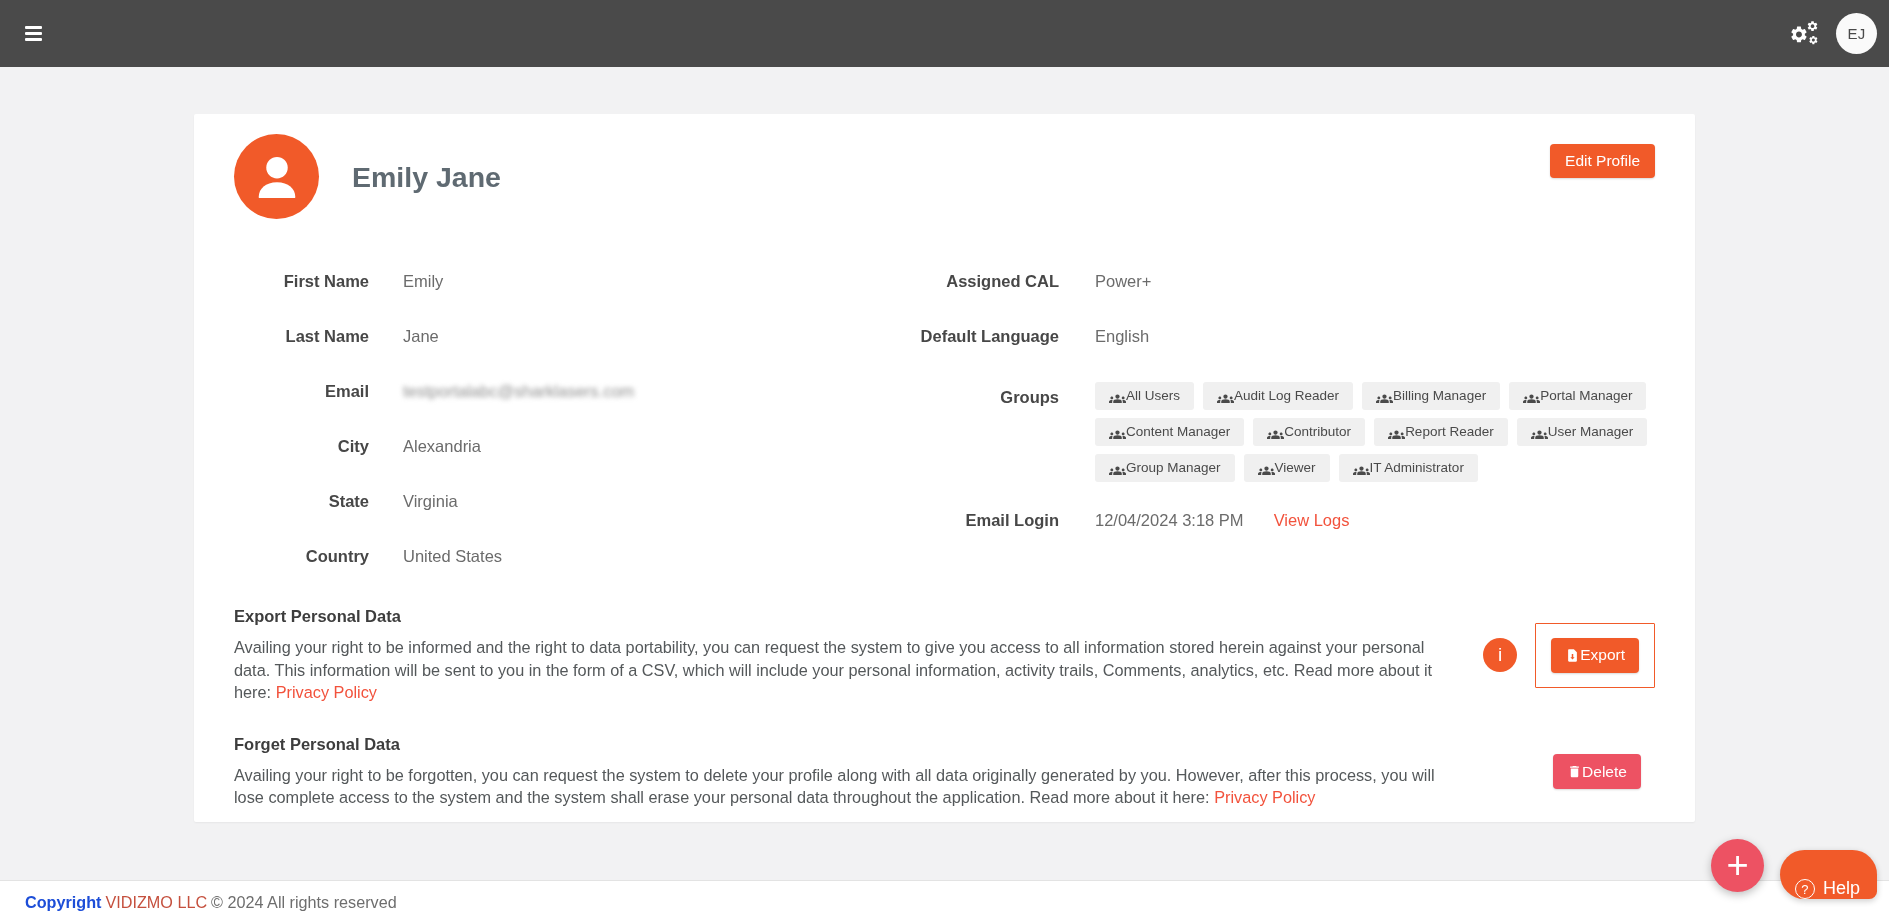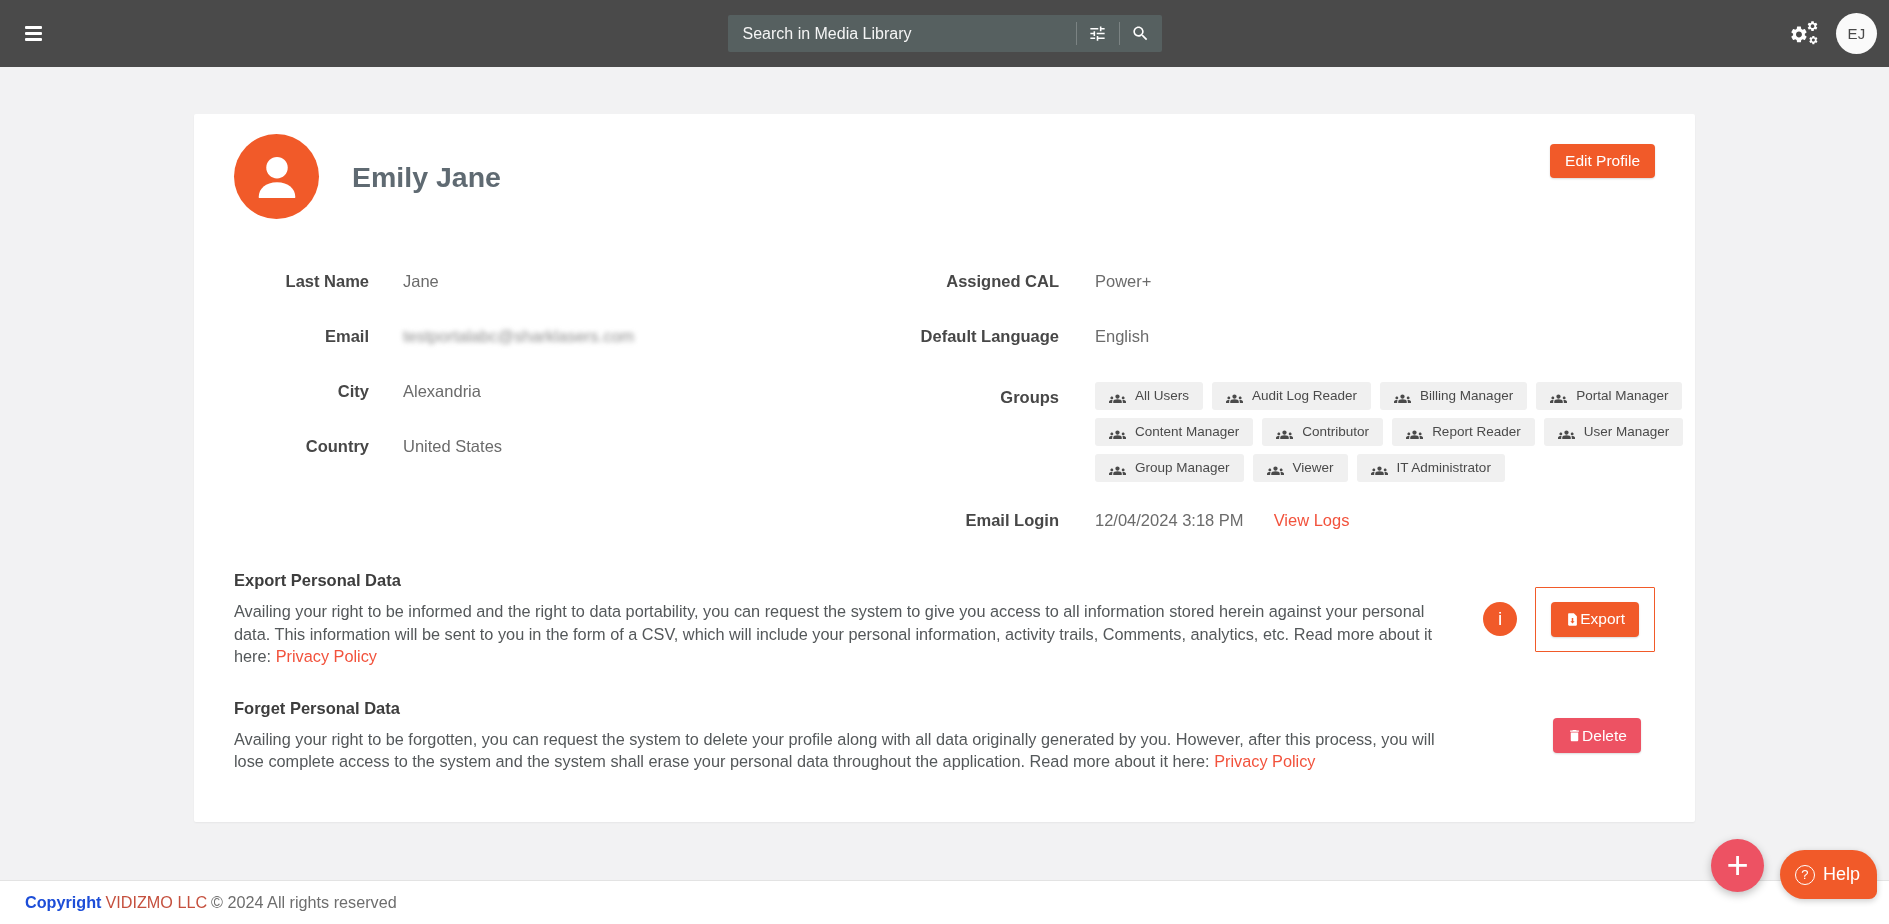--- a/index.html
+++ b/index.html
@@ -83,21 +83,21 @@
   .col-right .flabel { width:164px; margin-right:36px; }
   .fvalue { color:#6b6b6b; font-size:16.5px; }
   .fvalue.blurred { filter:blur(2.6px); color:#8f8f8f; }
 
   .groups-row { margin-bottom:29px; }
   .groups-row .flabel { padding-top:6px; }
   .badge-rows { display:flex; flex-direction:column; gap:8px; width:560px; }
   .badge-line { display:flex; gap:9px; }
   .badge {
     height:28px; background:#f0f0f0; border-radius:3px;
-    display:inline-flex; align-items:center; gap:9px; padding:0 14px;
+    display:inline-flex; align-items:center; padding:0 14px;
     font-size:13.5px; color:#4a4a4a; white-space:nowrap;
   }
   .badge svg { width:17px; height:13px; fill:#4a4a4a; flex:none; }
 
   .login-row { align-items:baseline; margin-bottom:0; }
   .view-logs { color:#f2523c; font-size:16.5px; text-decoration:none; margin-left:30px; cursor:pointer; }
 
   
   .section { display:flex; align-items:center; }
   .section-export { margin-top:42px; }
@@ -143,21 +143,21 @@
   .fab-plus {
     position:absolute; right:125px; bottom:32px; width:53px; height:53px;
     border-radius:50%; background:#ed5263; border:none; cursor:pointer;
     color:#fff; box-shadow:0 3px 8px rgba(0,0,0,.25); z-index:6;
   }
   .fab-plus::before { content:"+"; font-size:38px; font-weight:300; line-height:49px; }
   .fab-help {
     position:absolute; right:12px; bottom:25px; height:49px;
     background:#f15a29; border:none; cursor:pointer; z-index:6;
     border-radius:25px 25px 8px 25px; padding:0 17px 0 15px;
-    display:flex; align-items:center; gap:8px; color:#fff; font-size:18px;
+    display:flex; align-items:flex-end; gap:8px; color:#fff; font-size:18px;
     font-family:"Liberation Sans", sans-serif;
     box-shadow:0 2px 6px rgba(0,0,0,.2);
   }
   .q-circle {
     width:20px; height:20px; border:1.6px solid #fff; border-radius:50%;
     display:flex; align-items:center; justify-content:center; font-size:13px;
   }
   .q-circle::before { content:"?"; }
 
   .svg-defs { position:absolute; width:0; height:0; overflow:hidden; }
@@ -192,35 +192,20 @@
   </defs>
 </svg>
 
 <header class="topbar">
   <div class="menu-btn">
       <i></i>
       <i></i>
       <i></i>
     </div>
 
-  <div class="search-bar">
-    <input type="text" value="" placeholder="Search in Media Library" style="">
-    <span class="sb-sep"></span>
-    <button class="sb-btn">
-      <svg viewBox="0 0 24 24">
-          <use href="#ic-tune"></use>
-        </svg>
-    </button>
-    <span class="sb-sep"></span>
-    <button class="sb-btn">
-      <svg viewBox="0 0 24 24">
-          <use href="#ic-search"></use>
-        </svg>
-    </button>
-  </div>
 
   <div class="top-right">
     <button class="gears-btn">
       <svg width="31" height="27" viewBox="0 0 33 29">
         <use href="#ic-gear" transform="translate(0,5) scale(0.88)"></use>
         <use href="#ic-gear" transform="translate(18.5,0) scale(0.55)"></use>
         <use href="#ic-gear" transform="translate(20.5,16) scale(0.46)"></use>
       </svg>
     </button>
     <div class="avatar-chip">EJ</div>
@@ -237,30 +222,38 @@
           </svg>
       </div>
       <h1 class="profile-name">Emily Jane</h1>
       <button class="edit-btn">Edit Profile</button>
     </div>
 
     <div class="fields-grid">
 
       <div class="col-left">
         <div class="frow">
+          <span class="flabel">First Name</span>
+          <span class="fvalue">Emily</span>
+        </div>
+        <div class="frow">
           <span class="flabel">Last Name</span>
           <span class="fvalue">Jane</span>
         </div>
         <div class="frow">
           <span class="flabel">Email</span>
           <span class="fvalue blurred">testportalabc@sharklasers.com</span>
         </div>
         <div class="frow">
           <span class="flabel">City</span>
           <span class="fvalue">Alexandria</span>
+        </div>
+        <div class="frow">
+          <span class="flabel">State</span>
+          <span class="fvalue">Virginia</span>
         </div>
         <div class="frow">
           <span class="flabel">Country</span>
           <span class="fvalue">United States</span>
         </div>
       </div>
 
       <div class="col-right">
         <div class="frow">
           <span class="flabel">Assigned CAL</span>

